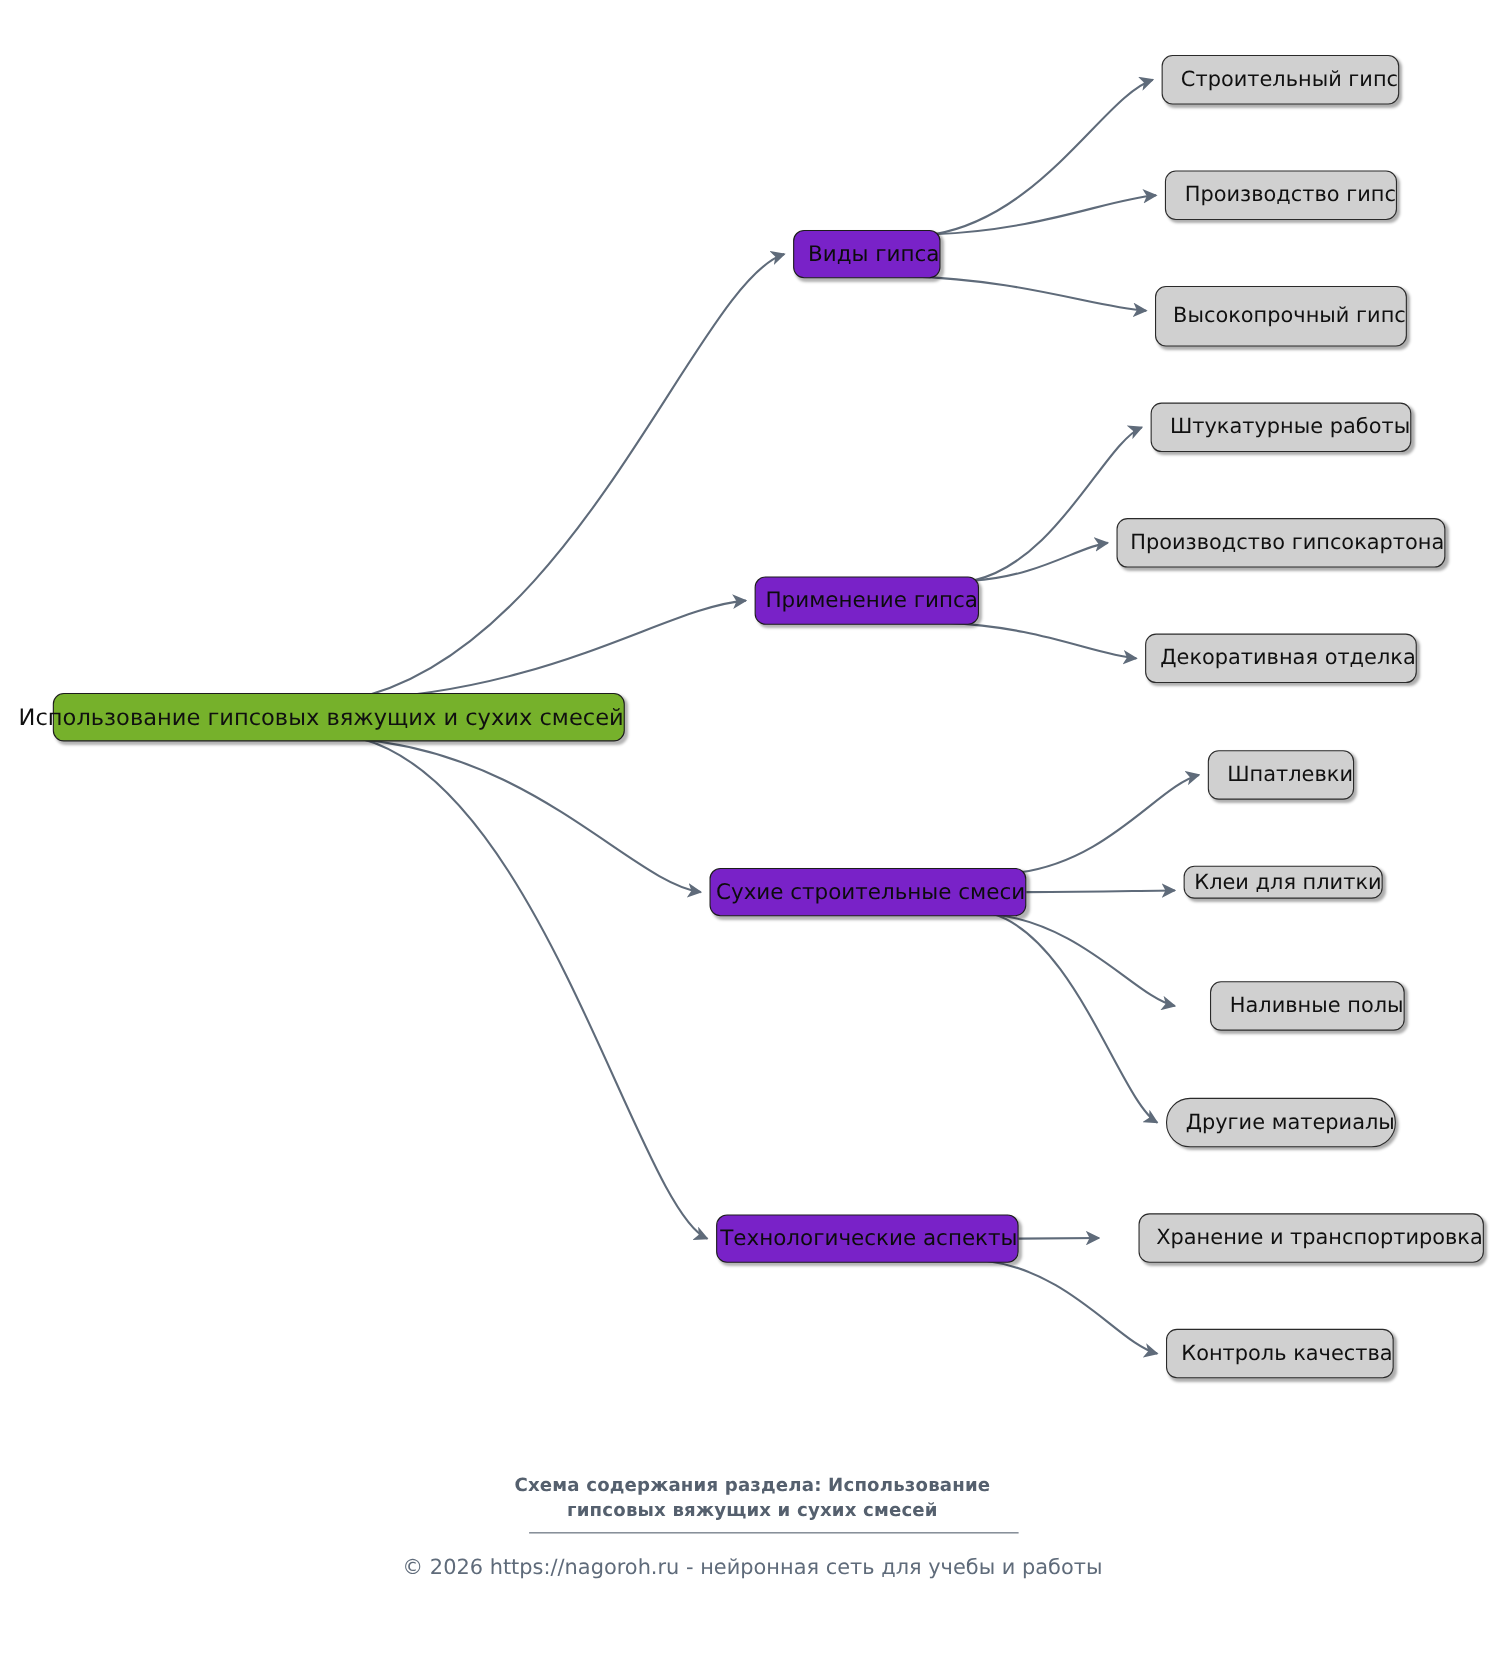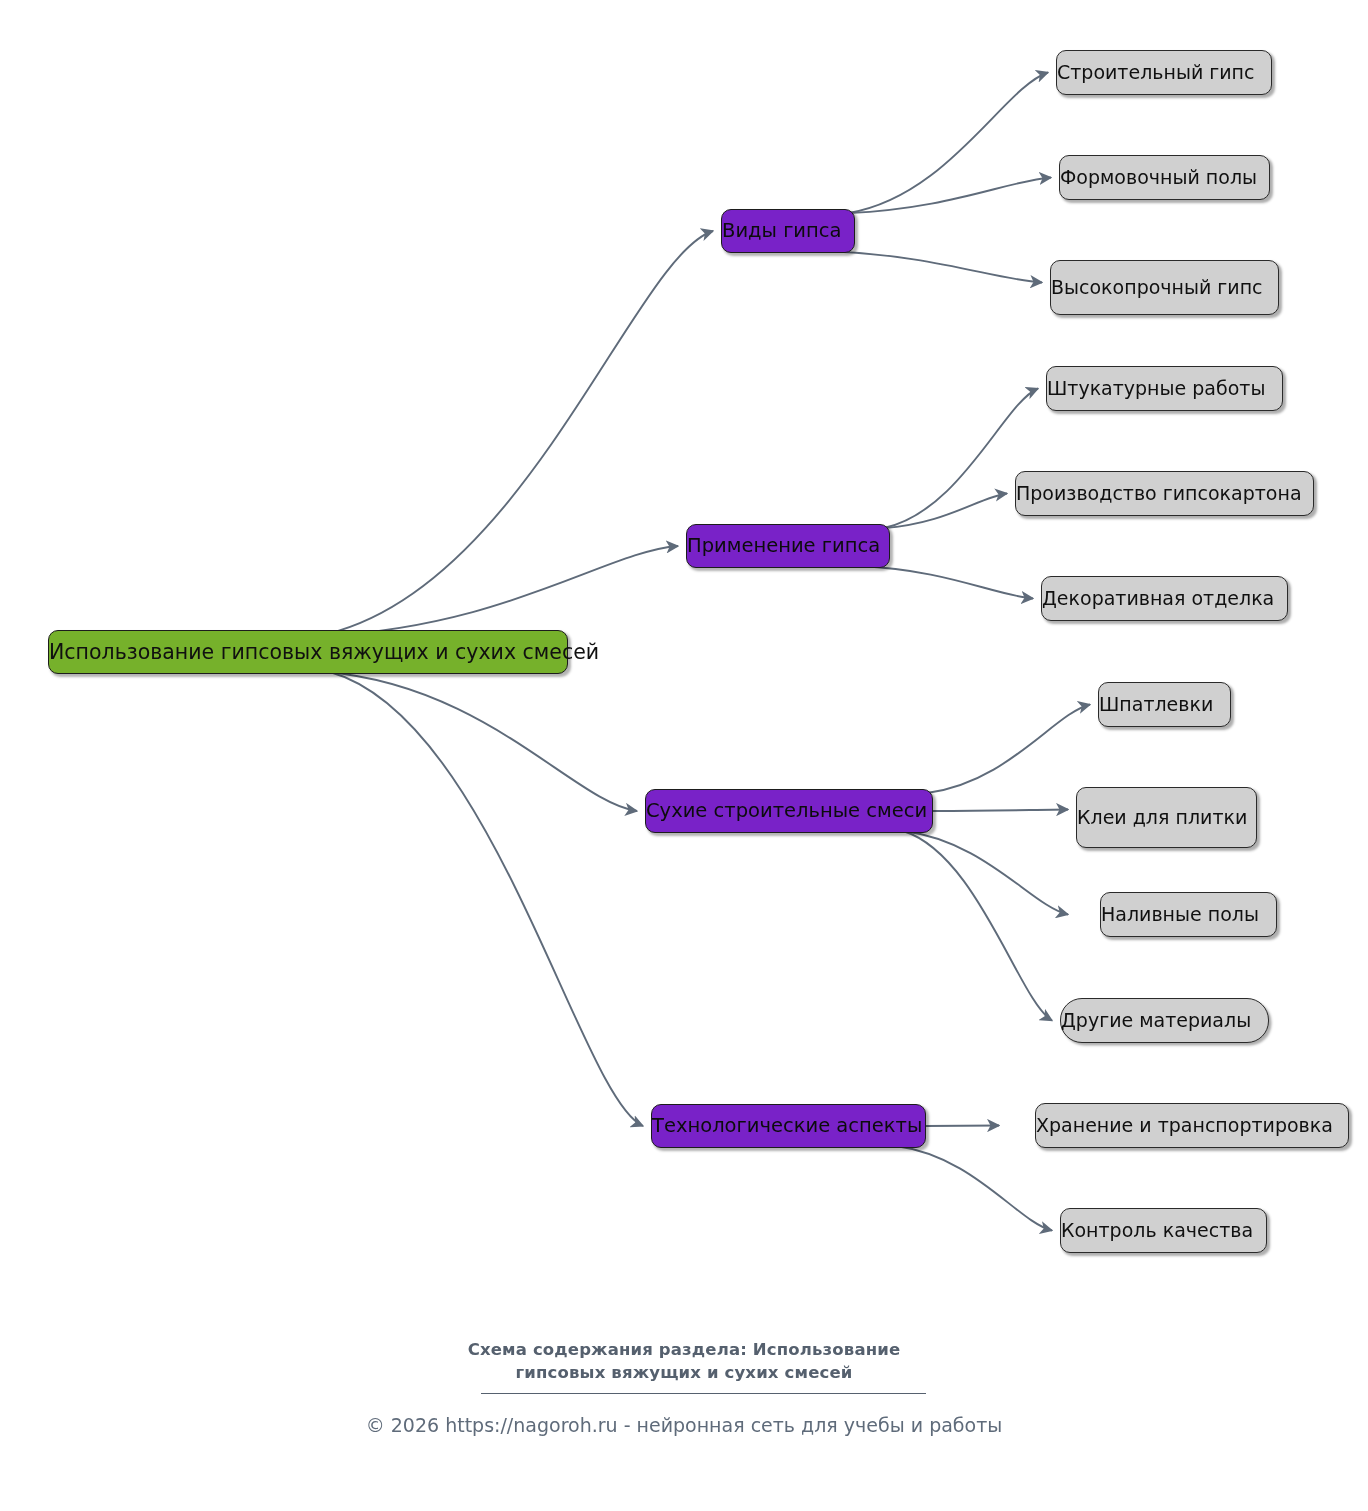--- a/index.html
+++ b/index.html
@@ -27,21 +27,21 @@
     top: 0;
     width: 1368px;
     height: 1511px;
     pointer-events: none;
   }
   .node {
     position: absolute;
     box-sizing: border-box;
     display: flex;
     align-items: center;
-    justify-content: flex-start;
+    justify-content: flex-end;
     white-space: nowrap;
     border-radius: 10px;
     line-height: 1;
   }
   .node-root {
     background: #76b12b;
     border: 1.6px solid #1c1c1c;
     color: #101010;
     font-size: 20.5px;
     box-shadow: 2.5px 2.5px 2.5px rgba(0,0,0,0.30);
@@ -124,21 +124,21 @@
     <span>Использование гипсовых вяжущих и сухих смесей</span>
   </div>
 
   <div class="node node-branch" style="left: 721px; top: 209px; width: 134px; height: 44px; background: rgb(121, 34, 200);">
     <span>Виды гипса</span>
   </div>
   <div class="node node-leaf" style="left: 1056px; top: 50px; width: 216px; height: 45px; background: rgb(208, 208, 208);">
     <span>Строительный гипс</span>
   </div>
   <div class="node node-leaf" style="left: 1059px; top: 155px; width: 211px; height: 45px; background: rgb(208, 208, 208);">
-    <span>Формовочный полы</span>
+    <span>Производство гипс</span>
   </div>
   <div class="node node-leaf" style="left: 1050px; top: 260px; width: 229px; height: 55px; background: rgb(208, 208, 208);">
     <span>Высокопрочный гипс</span>
   </div>
 
   <div class="node node-branch" style="left: 686px; top: 524px; width: 204px; height: 44px; background: rgb(121, 34, 200);">
     <span>Применение гипса</span>
   </div>
   <div class="node node-leaf" style="left: 1046px; top: 366px; width: 237px; height: 45px; background: rgb(208, 208, 208);">
     <span>Штукатурные работы</span>
@@ -149,21 +149,21 @@
   <div class="node node-leaf" style="left: 1015px; top: 471px; width: 299px; height: 45px; background: rgb(208, 208, 208);">
     <span>Производство гипсокартона</span>
   </div>
 
   <div class="node node-branch" style="left: 645px; top: 789px; width: 288px; height: 44px; background: rgb(121, 34, 200);">
     <span>Сухие строительные смеси</span>
   </div>
   <div class="node node-leaf" style="left: 1098px; top: 682px; width: 133px; height: 45px; background: rgb(208, 208, 208);">
     <span>Шпатлевки</span>
   </div>
-  <div class="node node-leaf" style="left: 1076px; top: 787px; width: 181px; height: 61px; background: rgb(208, 208, 208);">
+  <div class="node node-leaf" style="left: 1076px; top: 787px; width: 181px; height: 30px; background: rgb(208, 208, 208);">
     <span>Клеи для плитки</span>
   </div>
   <div class="node node-leaf" style="left: 1076px; top: 892px; width: 177px; height: 45px; background: rgb(208, 208, 208); margin-left: 24px;">
     <span>Наливные полы</span>
   </div>
   <div class="node node-leaf" style="left: 1060px; top: 998px; width: 209px; height: 45px; background: rgb(208, 208, 208); border-radius: 22px;">
     <span>Другие материалы</span>
   </div>
 
   <div class="node node-branch" style="left: 651px; top: 1104px; width: 275px; height: 44px; background: rgb(121, 34, 200);">

